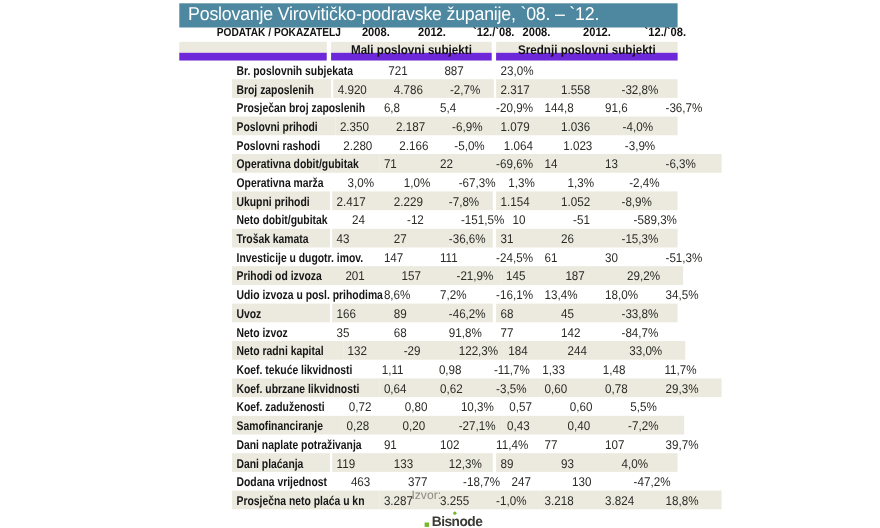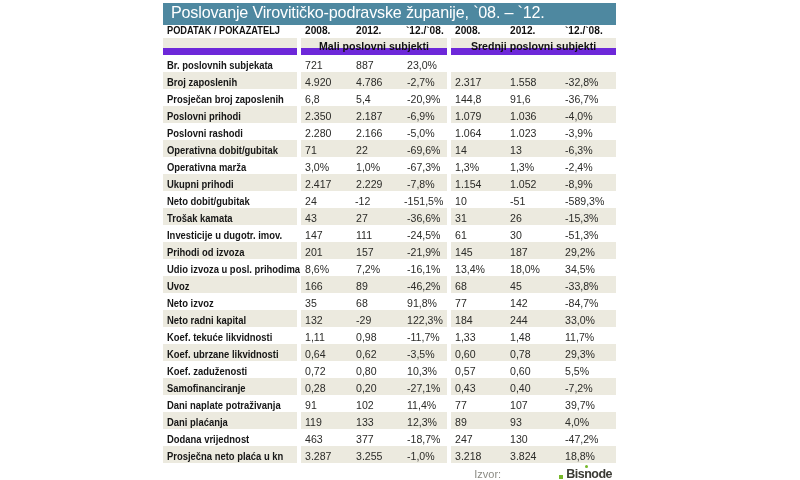--- a/index.html
+++ b/index.html
@@ -12,21 +12,21 @@
 
   .title-bar {
     height:22px; background:var(--title-bg,#4e88a0); color:#fff;
     display:flex; align-items:flex-start; padding-left:8px; box-sizing:border-box;
   }
   .title-text {
     font-size:17px; font-weight:normal; white-space:nowrap;
     transform:scaleX(0.95); transform-origin:left center; letter-spacing:-0.2px;
   }
 
-  .header-row { display:flex; height:12px; margin-top:1px; align-items:flex-end; }
+  .header-row { display:flex; height:12px; margin-top:1px; align-items:flex-end;margin-left:30px; }
   .hdr-label {
     display:inline-block; font-weight:bold; font-size:10.5px; line-height:12px;
     transform:scaleX(0.88); transform-origin:left center; white-space:nowrap; color:#111;
   }
   .year-cell span {
     display:inline-block; font-weight:bold; font-size:11px; line-height:12px;
     transform:scaleX(0.92); transform-origin:left center; white-space:nowrap; color:#111;
   }
 
   .label-cell { width:134px; padding-left:4px; box-sizing:border-box; }
@@ -41,34 +41,34 @@
   .subheader-row { display:flex; height:17px; }
   .subheader-row .label-cell,
   .subheader-row .block {
     background:var(--shade,#eceadf); border-bottom:7px solid #6d28d9;
   }
   .group-title {
     display:block; width:100%; text-align:center; font-weight:bold; font-size:11.5px;
     line-height:16px; white-space:nowrap; transform:scaleX(0.92); transform-origin:center; color:#111;
   }
 
-  .row { display:flex; height:17px; }
+  .row { display:flex; height:17px;margin-left:48px; }
   .row.shaded .label-cell, .row.shaded .block { background:var(--shade,#eceadf); }
   .row .label-cell span {
     display:inline-block; font-weight:bold; font-size:11.5px; line-height:17px;
     white-space:nowrap; transform:scaleX(0.82); transform-origin:left center; color:#161616;
   }
   .row .c span {
     display:inline-block; font-size:11.5px; line-height:17px; white-space:nowrap;
     transform:scaleX(0.92); transform-origin:left center; color:#2b2b28;
   }
 
   .footer {
     margin-top:4px; height:14px; display:flex; justify-content:flex-end;
-    align-items:center; padding-right:4px; gap:9px;
+    align-items:center; padding-right:4px; gap:9px;flex-direction:column;
   }
   .izvor { color:#8b8b84; font-size:11px; line-height:14px; }
   .logo {
     position:relative; font-weight:bold; font-size:12.5px; color:#3a3a34;
     letter-spacing:-0.5px; padding-left:8px; line-height:14px;margin-left:48px;
   }
   .logo .sq { position:absolute; left:1px; bottom:2px; width:4px; height:4px; background:var(--green,#76b82a); }
   .logo .dot { position:absolute; left:27px; top:-2px; width:3px; height:3px; border-radius:50%; background:var(--green,#76b82a); }
 </style>
 </head>

